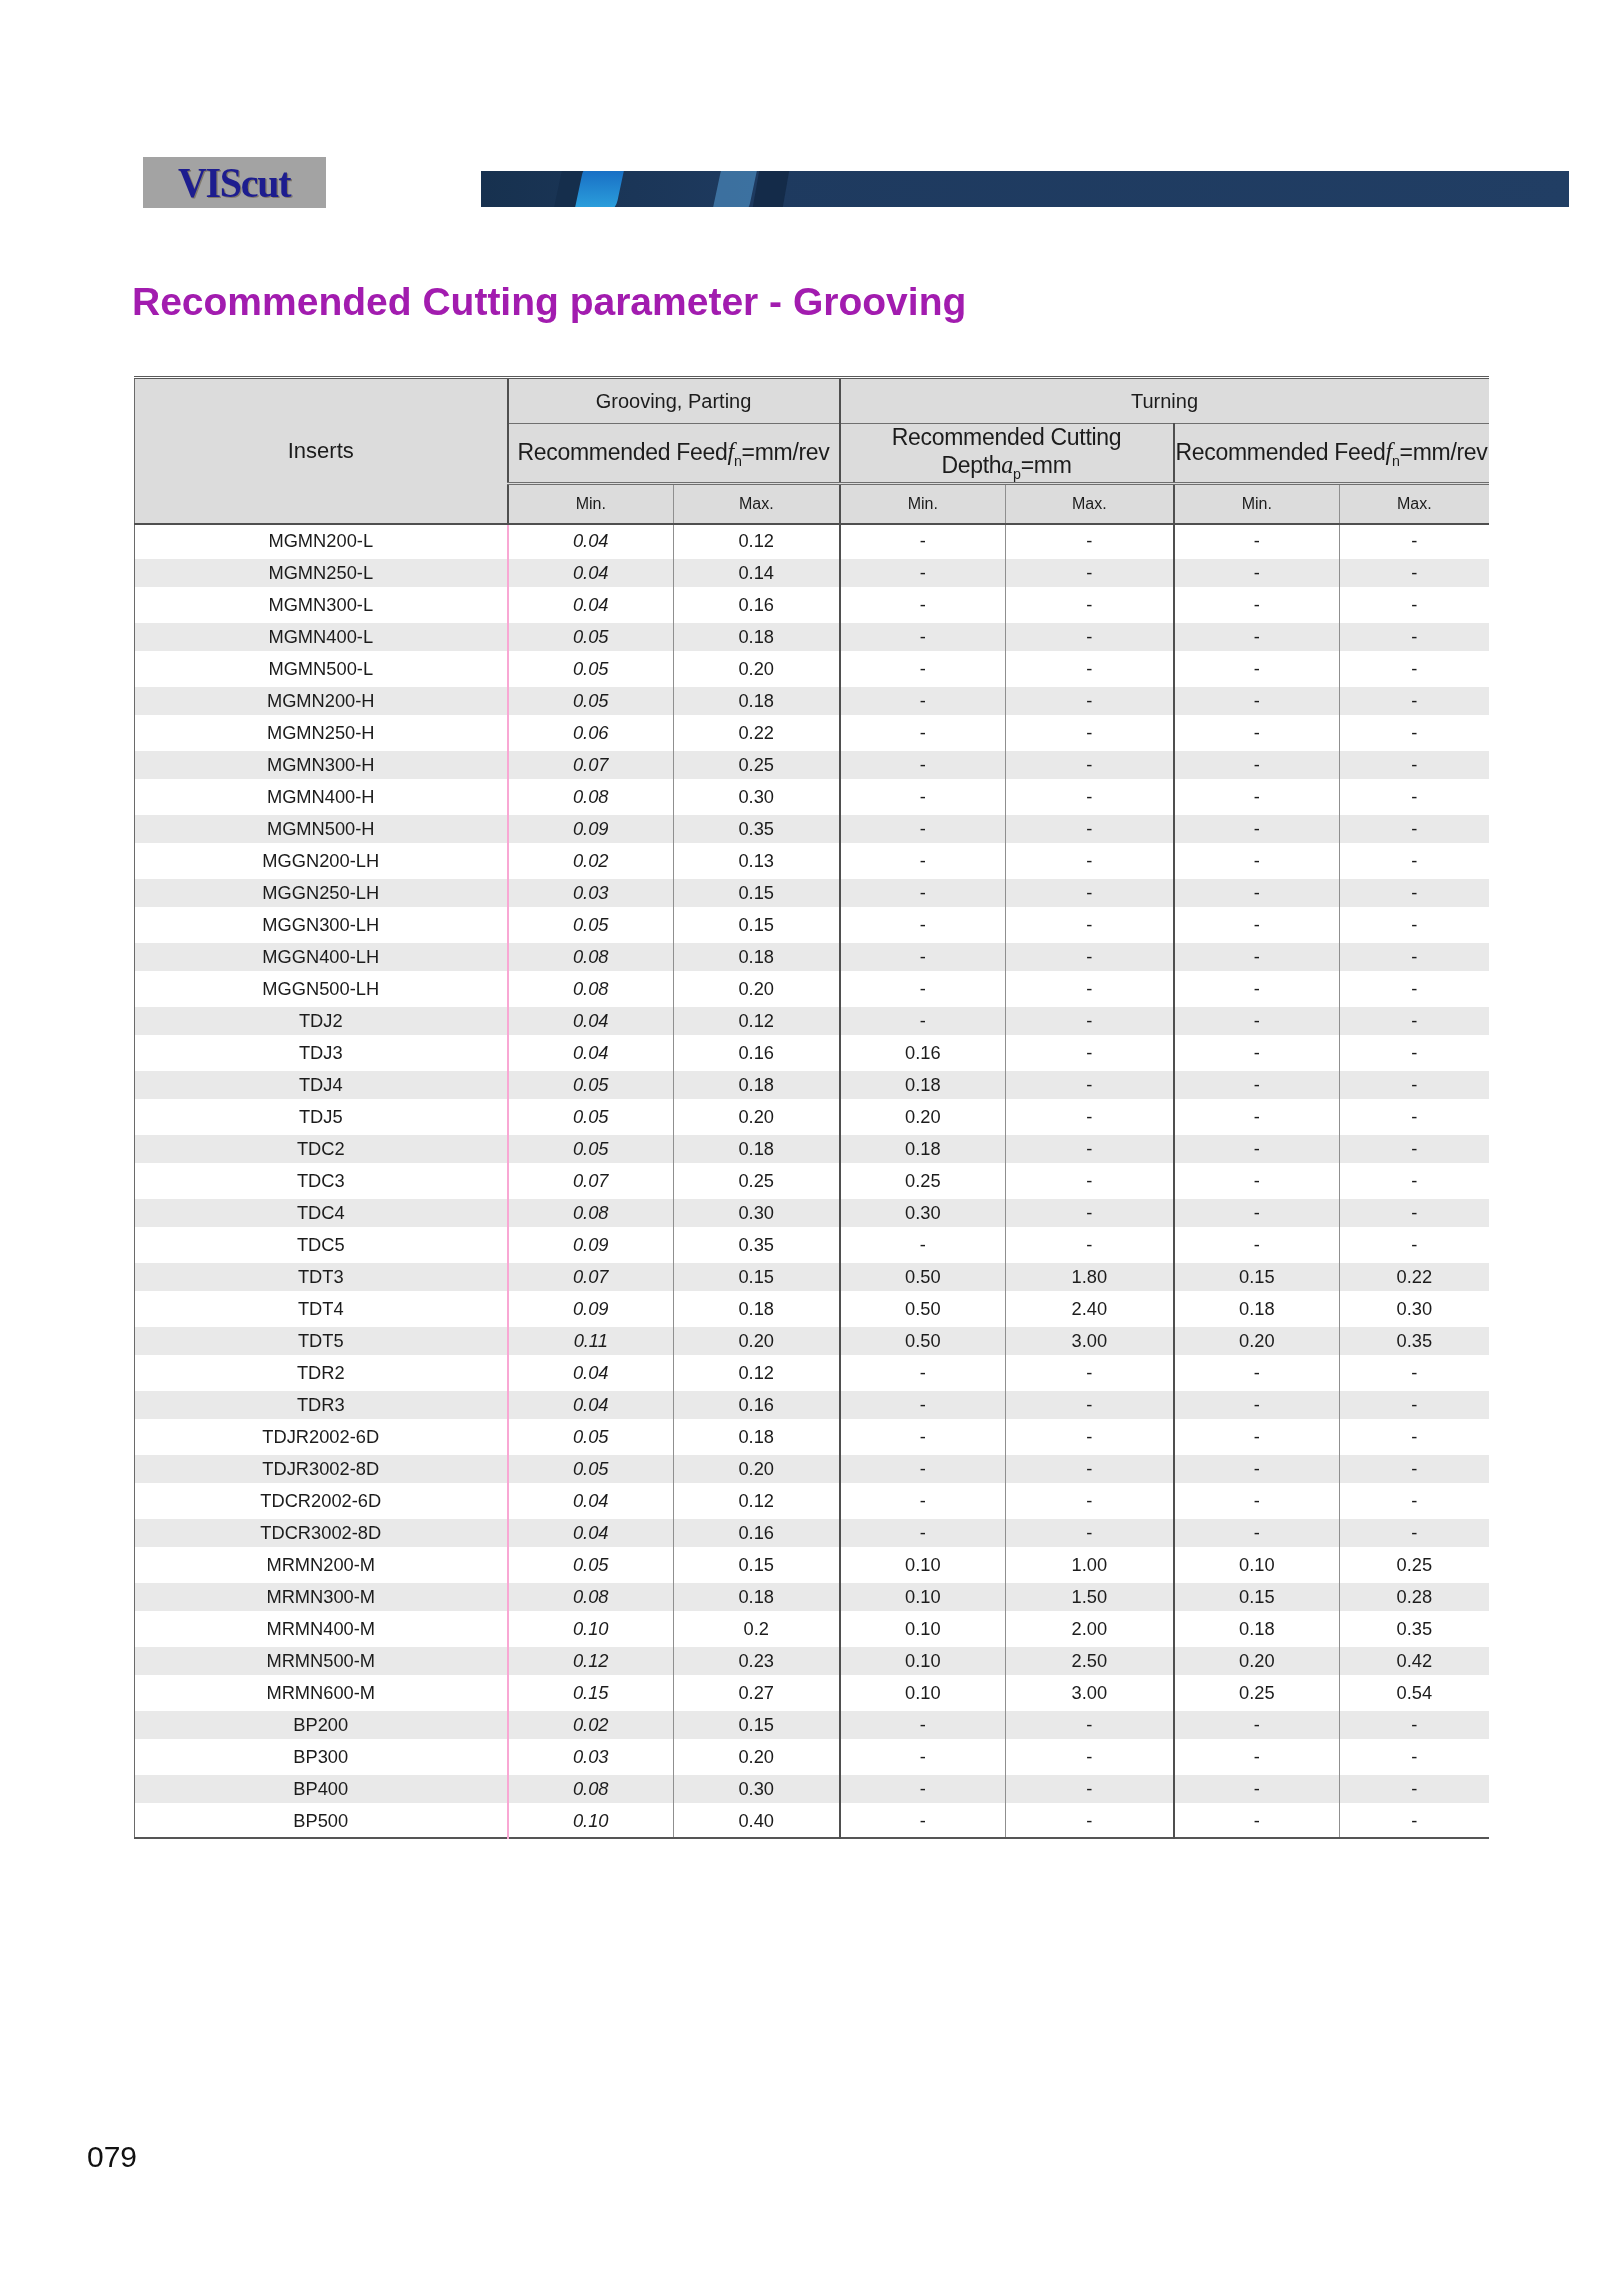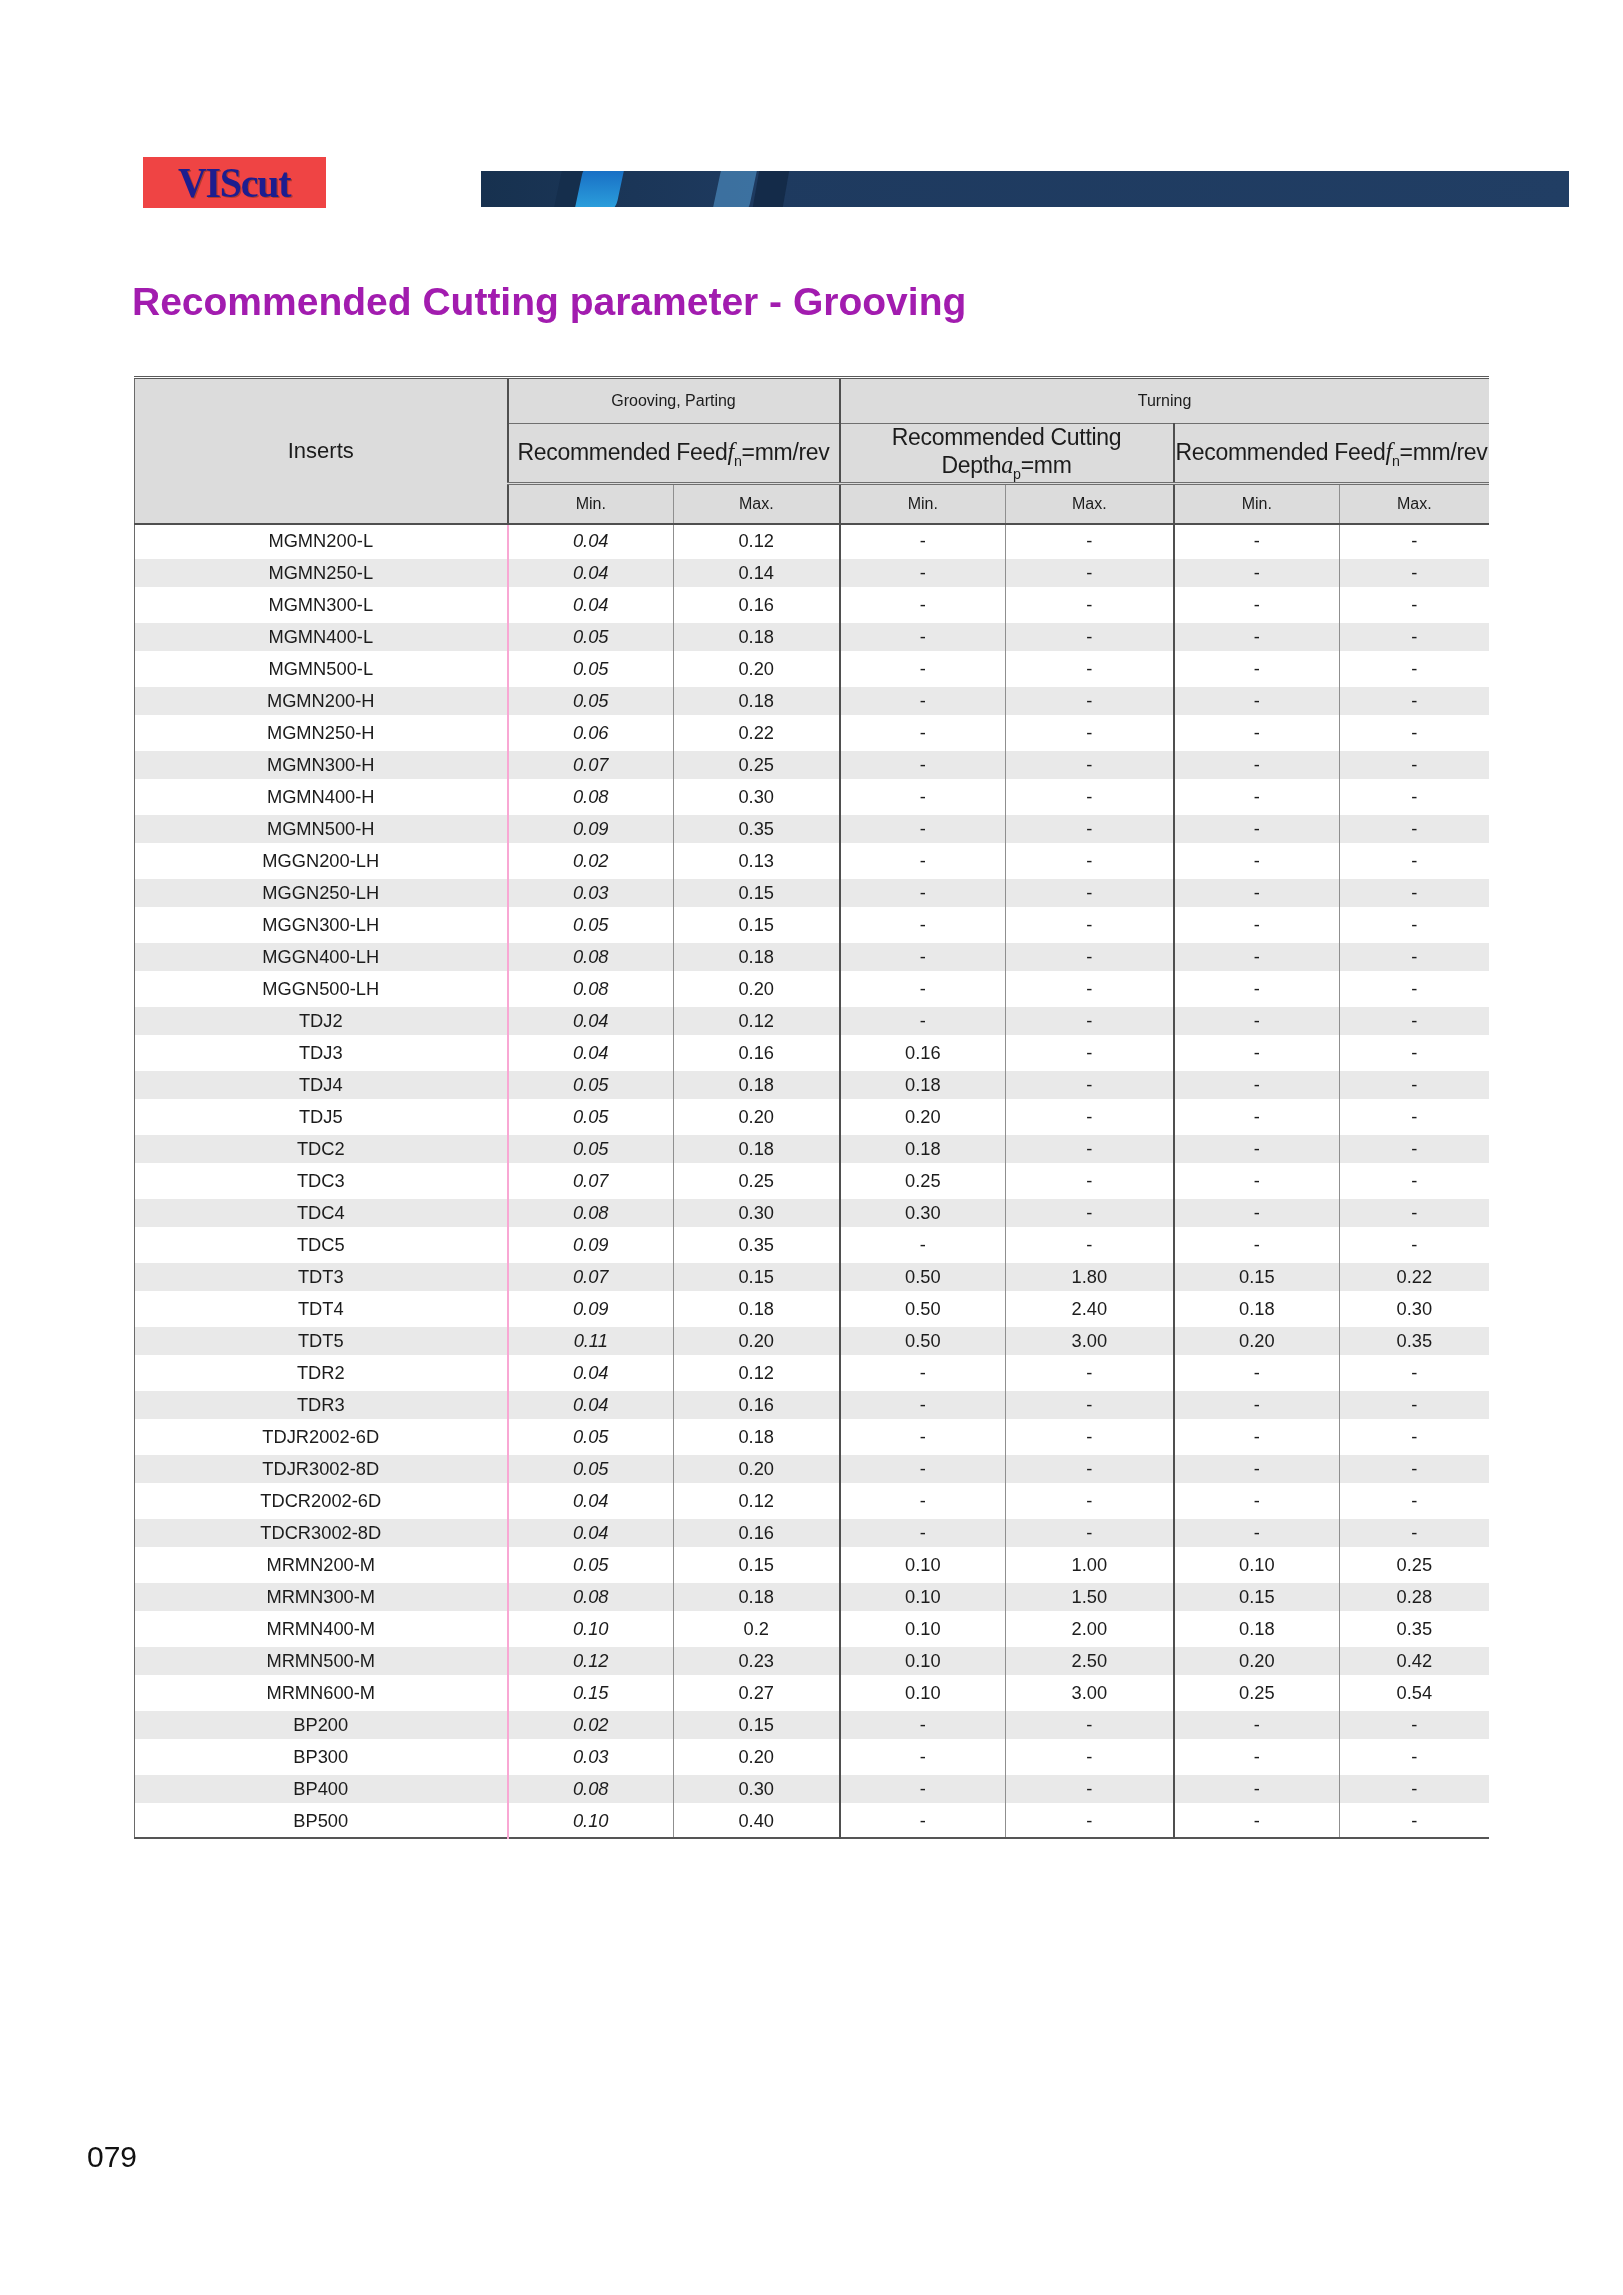--- a/index.html
+++ b/index.html
@@ -4,21 +4,21 @@
 <style>
   html,body { margin:0; padding:0; background:#ffffff; }
   .page {
     position:relative; width:1623px; height:2295px; background:#ffffff;
     font-family:"Liberation Sans", sans-serif; overflow:hidden;
   }
 
   
   .logo {
     position:absolute; left:143px; top:157px; width:183px; height:51px;
-    background:#ef4444; display:flex; align-items:center; justify-content:center;
+    background:#a3a3a3; display:flex; align-items:center; justify-content:center;
   }
   .logo span {
     font-family:"Liberation Serif", serif; font-weight:bold; font-size:42px;
     color:#1D1D8F; letter-spacing:-1.3px; transform:scaleX(0.95);
     text-shadow:1.3px 1.3px 0 rgba(60,40,0,0.35);
   }
 
   
   .banner {
     position:absolute; left:481px; top:171px; width:1088px; height:36px;
@@ -40,21 +40,21 @@
   
   table.params {
     position:absolute; left:134px; top:376px; width:1353px;
     border-collapse:collapse; table-layout:fixed;
     border-top:3.3px double #5a5a5a; border-bottom:2.6px solid #555555; border-left:1.3px solid #6a6a6a;
     font-size:18.3px; color:#1c1c1c;
   }
   table.params th, table.params td { text-align:center; vertical-align:middle; padding:0; font-weight:normal; }
 
   thead th { background:#dcdcdc; }
-  .hr1 th { height:44px; font-size:16px; border-bottom:1.3px solid #6f6f6f; }
+  .hr1 th { height:44px; font-size:20px; border-bottom:1.3px solid #6f6f6f; }
   .hr2 th { height:44px; font-size:23px; border-bottom:3.3px double #6f6f6f; letter-spacing:-0.3px; }
   .hr3 th { height:38px; font-size:16px; }
   thead tr:last-child th, th.inserts { border-bottom:2.6px solid #4f4f4f; }
   th.inserts { font-size:22px; }
 
   .sym { font-family:"Liberation Serif", serif; font-style:italic; font-size:1.05em; }
   sub { font-size:0.62em; }
 
   
   .bdr { border-right:2px solid #4f4f4f; }

